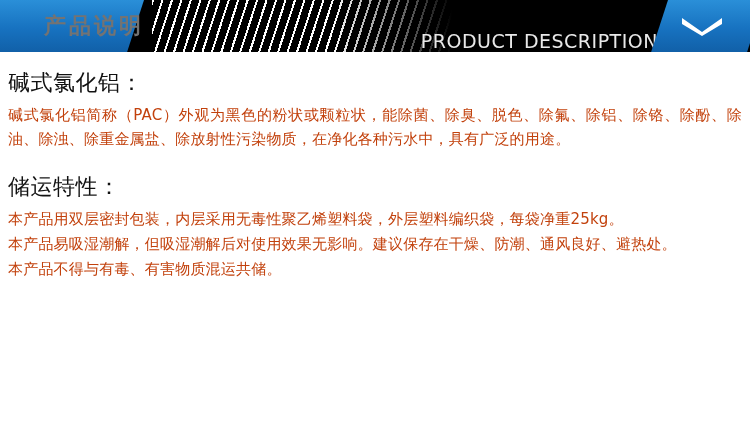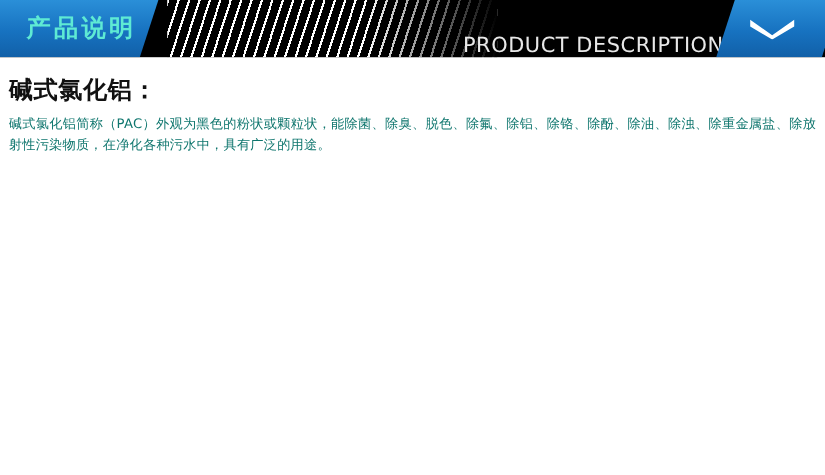--- a/index.html
+++ b/index.html
@@ -38,24 +38,25 @@
   .banner-left-inner {
     position: absolute;
     left: 24px;
     top: 0;
     height: 52px;
     display: flex;
     align-items: center;
     z-index: 4;
   }
   .banner-cn-title {
-    color: #5eead4;
+    color: #737373;
     font-size: 22px;
     font-weight: bold;
     letter-spacing: 3px;
+    margin-left: 20px;
   }
   
   .banner-hatch {
     position: absolute;
     left: 152px;
     top: 0;
     width: 300px;
     height: 52px;
     background: repeating-linear-gradient(
       108deg,
@@ -111,30 +112,30 @@
   }
   .banner-arrow svg { display: block; }
 
   
   .content {
     padding: 14px 8px 0 8px;
   }
   .section + .section { margin-top: 18px; }
   .section-heading {
     font-size: 22px;
-    font-weight: bold;
+    font-weight: normal;
     color: #111111;
     line-height: 1.5;
     margin-bottom: 4px;
     letter-spacing: 0.5px;
   }
   .para {
-    font-size: 12px;
+    font-size: 15px;
     line-height: 1.62;
-    color: #0f766e;
+    color: #c2410c;
     letter-spacing: 0.2px;
     text-align: justify;
   }
   .para + .para { margin-top: 1px; }
 </style>
 </head>
 <body>
 
 <div class="banner">
   <div class="banner-left"></div>
@@ -154,14 +155,20 @@
   </div>
 </div>
 
 <div class="content">
 
   <div class="section">
     <div class="section-heading">碱式氯化铝：</div>
     <div class="para">碱式氯化铝简称（PAC）外观为黑色的粉状或颗粒状，能除菌、除臭、脱色、除氟、除铝、除铬、除酚、除油、除浊、除重金属盐、除放射性污染物质，在净化各种污水中，具有广泛的用途。</div>
   </div>
 
+  <div class="section">
+    <div class="section-heading">储运特性：</div>
+    <div class="para">本产品用双层密封包装，内层采用无毒性聚乙烯塑料袋，外层塑料编织袋，每袋净重25kg。</div>
+    <div class="para">本产品易吸湿潮解，但吸湿潮解后对使用效果无影响。建议保存在干燥、防潮、通风良好、避热处。</div>
+    <div class="para">本产品不得与有毒、有害物质混运共储。</div>
+  </div>
 
 </div>
 
 </body></html>

